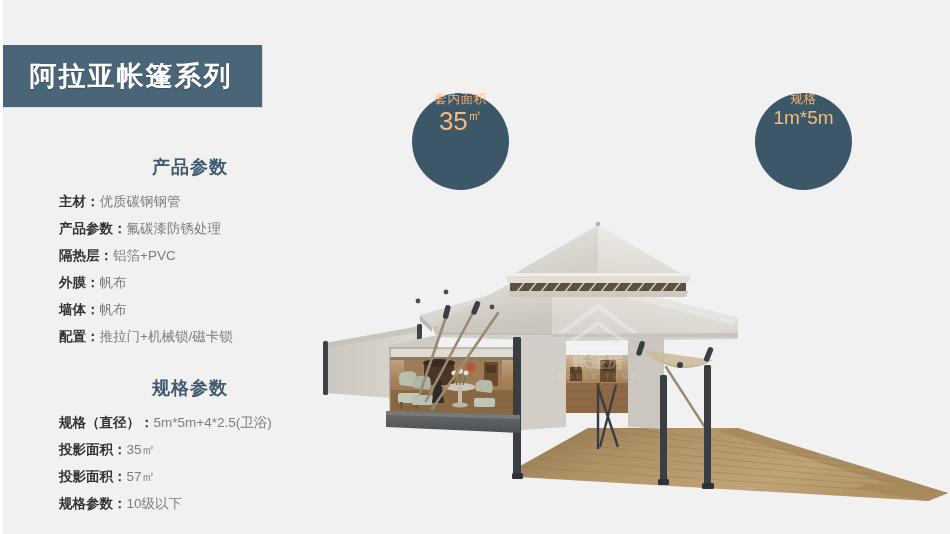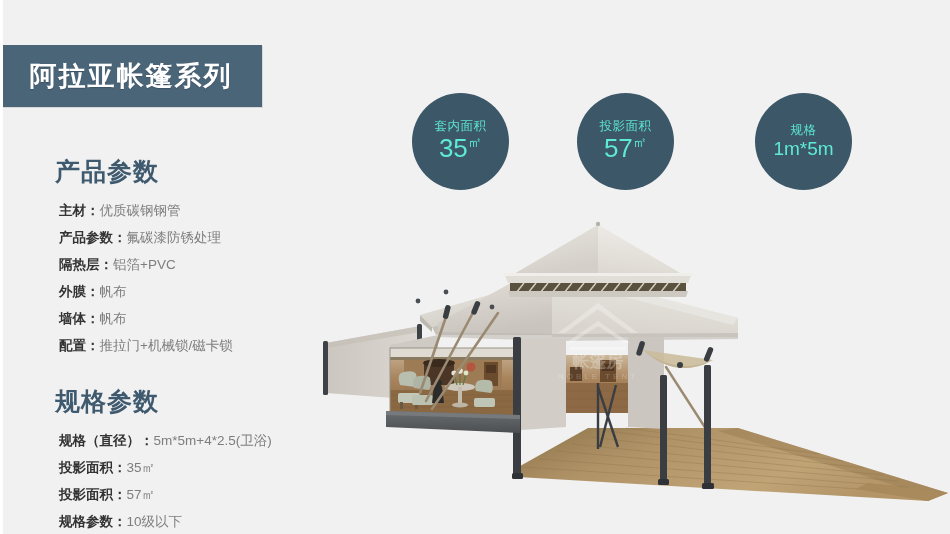--- a/index.html
+++ b/index.html
@@ -52,25 +52,26 @@
   
   .spec-column {
     position: absolute;
     left: 55px;
     top: 155px;
     width: 270px;
     z-index: 25;
   }
   .section-heading {
     color: #3f5a6e;
-    font-size: 25px;
+    font-size: 18px;
     font-weight: bold;
     letter-spacing: 1px;
     margin: 0 0 9px 0;
     white-space: nowrap;
+    text-align: center;
   }
   .spec-list { margin: 4px; padding: 0; list-style: none; }
   .spec-row {
     font-size: 13.5px;
     line-height: 27px;
     white-space: nowrap;
     color: #7a7a7a;
   }
   .spec-row .k {
     color: #333333;
@@ -82,25 +83,24 @@
   }
   .group-gap { height: 22px; }
 
   
   .badge {
     position: absolute;
     width: 97px;
     height: 97px;
     border-radius: 50%;
     background: #3b5768;
-    color: #5eead4;
+    color: #fdba74;
     display: flex;
     flex-direction: column;
     align-items: center;
-    justify-content: center;
     z-index: 25;
   }
   .badge .badge-label {
     font-size: 12.5px;
     line-height: 1.1;
     letter-spacing: 0.5px;
     opacity: 0.95;
     margin-bottom: 1px;
     white-space: nowrap;
   }
@@ -179,24 +179,20 @@
         <span class="k">规格参数：</span><span class="v">10级以下</span>
       </li>
     </ul>
   </div>
 
   <div class="badge" id="badge-1">
     <span class="badge-label">套内面积</span>
     <span class="badge-value"><span>35</span><span class="sup">㎡</span></span>
   </div>
 
-  <div class="badge" id="badge-2">
-    <span class="badge-label">投影面积</span>
-    <span class="badge-value"><span>57</span><span class="sup">㎡</span></span>
-  </div>
 
   <div class="badge" id="badge-3">
     <span class="badge-label">规格</span>
     <span class="badge-value small">1m*5m</span>
   </div>
 
   <div class="tent-art">
     <svg viewBox="0 0 650 300" xmlns="http://www.w3.org/2000/svg" aria-hidden="true">
       <defs>
         <linearGradient id="roofMain" x1="0" y1="0" x2="0.25" y2="1">

